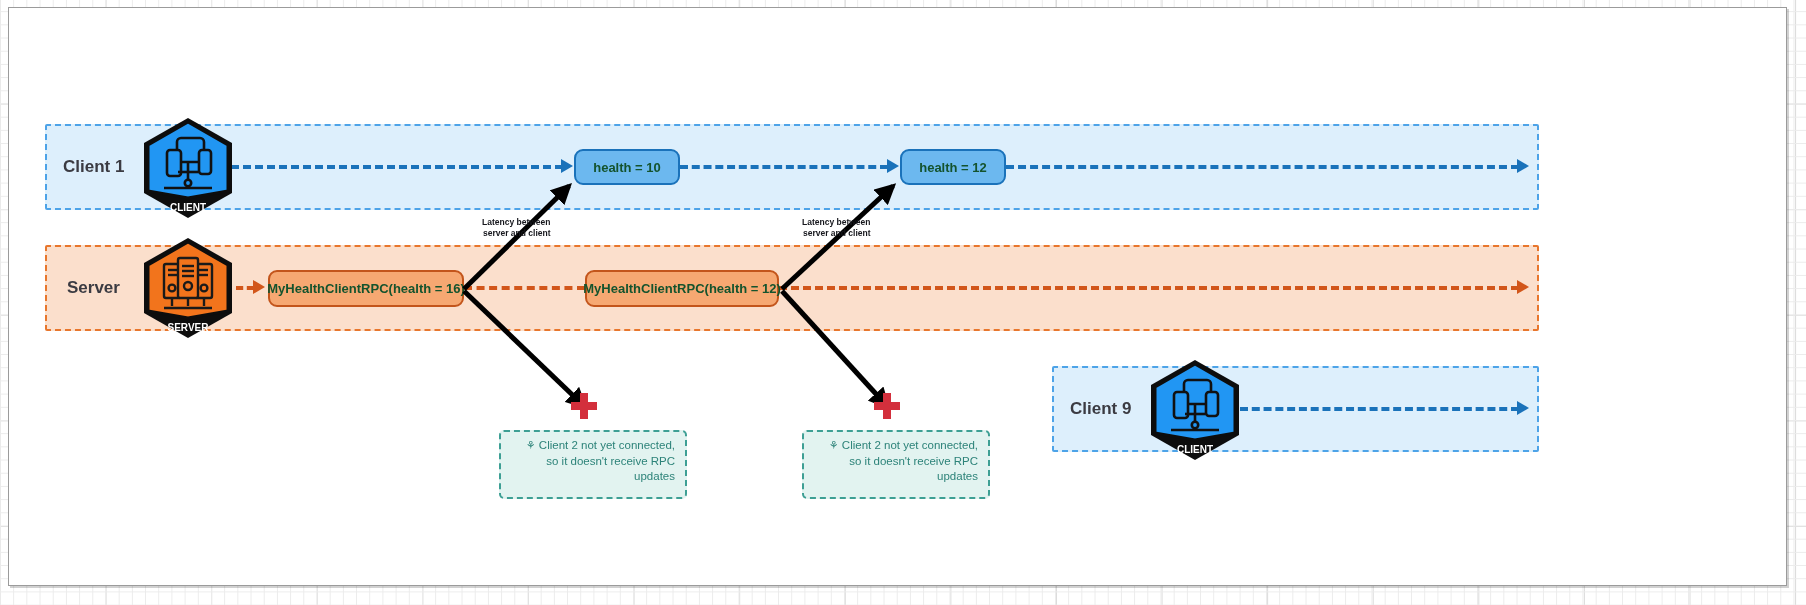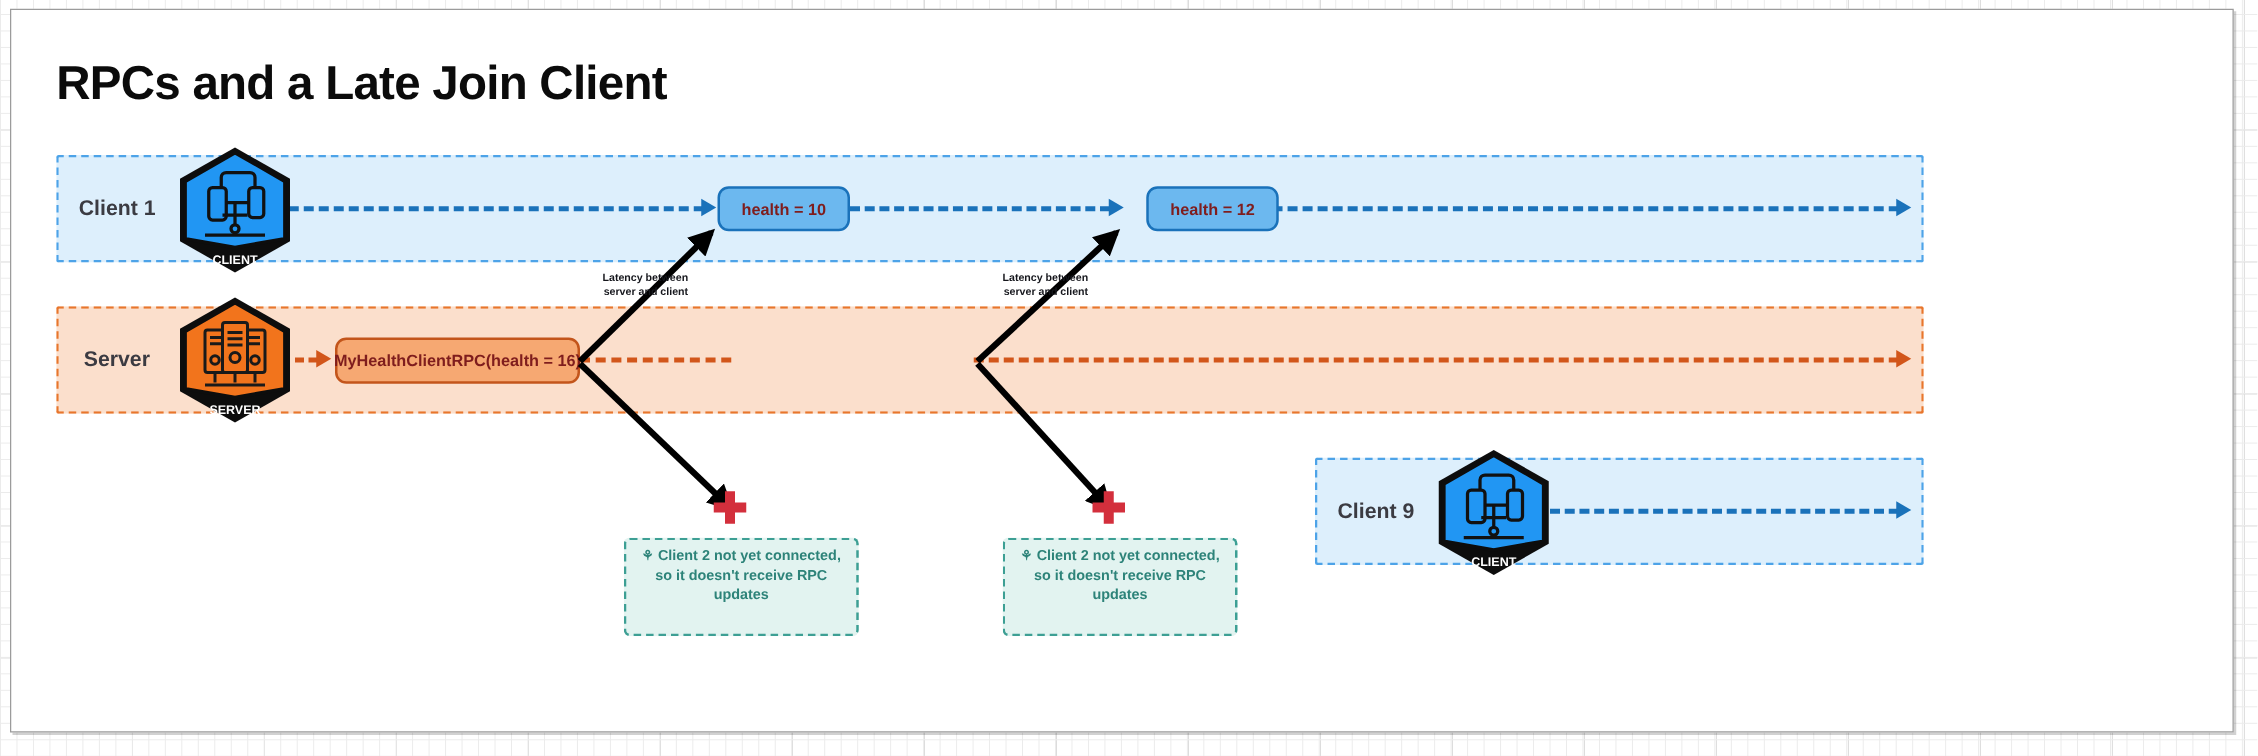--- a/index.html
+++ b/index.html
@@ -114,33 +114,33 @@
   
   .msgbox {
     position: absolute;
     box-sizing: border-box;
     border-radius: 9px;
     display: flex;
     align-items: center;
     justify-content: center;
     font-size: 13px;
     font-weight: bold;
-    color: #7f1d1d;
+    color: #14532d;
     white-space: nowrap;
   }
   .msgbox.health {
     background: #6cb8ef;
     border: 2px solid #1a72ba;
   }
   .msgbox.rpc {
     background: #f6a872;
     border: 2px solid #c3551b;
   }
   #health-10 { left: 565px; top: 141px; width: 106px; height: 36px; }
-  #health-12 { left: 891px; top: 141px; width: 106px; height: 36px; margin-left: 17px; }
+  #health-12 { left: 891px; top: 141px; width: 106px; height: 36px; }
   #rpc-10    { left: 259px; top: 262px; width: 196px; height: 37px; }
   #rpc-12    { left: 576px; top: 262px; width: 194px; height: 37px; }
 
   
   .latency-label {
     position: absolute;
     font-size: 8.5px;
     font-weight: bold;
     color: #15161c;
     text-align: right;
@@ -150,47 +150,45 @@
   #latency-1 { left: 473px; top: 209px; }
   #latency-2 { left: 793px; top: 209px; }
 
   
   .note {
     position: absolute;
     box-sizing: border-box;
     background: #e2f3f0;
     border: 2px dashed #3d9f94;
     border-radius: 5px;
-    padding: 6px 10px 22px 10px;
+    padding: 6px 10px 12px 10px;
     font-size: 11.5px;
     line-height: 1.35;
     color: #2d8379;
-    text-align: center;
-    font-weight: bold;
+    text-align: right;
   }
   #note-1 { left: 490px; top: 422px; width: 188px; }
   #note-2 { left: 793px; top: 422px; width: 188px; }
   .note .pin { font-size: 11px; }
 
   
   #overlay {
     position: absolute;
     left: 0; top: 0;
     width: 1779px;
     height: 579px;
     pointer-events: none;
   }
 </style>
 </head>
 <body>
 
 <div id="canvas">
   <div id="page">
 
-    <div id="title">RPCs and a Late Join Client</div>
 
     <div class="lane client" id="lane-client1"></div>
     <div class="lane server" id="lane-server"></div>
     <div class="lane client" id="lane-client2"></div>
 
     <div class="lane-label" id="label-client1">Client 1</div>
     <div class="lane-label" id="label-server">Server</div>
     <div class="lane-label" id="label-client2">Client 9</div>
 
     <div class="timeline blue" style="left:222px; top:157px; width:332px;"></div>
@@ -209,20 +207,21 @@
 
     <div class="timeline orange" style="left:770px; top:278px; width:740px;"></div>
     <div class="arrowhead orange" style="left:1508px; top:272px;"></div>
 
     <div class="timeline blue" style="left:1231px; top:399px; width:279px;"></div>
     <div class="arrowhead blue" style="left:1508px; top:393px;"></div>
 
     <div class="msgbox health" id="health-10">health = 10</div>
     <div class="msgbox health" id="health-12">health = 12</div>
     <div class="msgbox rpc" id="rpc-10">MyHealthClientRPC(health = 16)</div>
+    <div class="msgbox rpc" id="rpc-12">MyHealthClientRPC(health = 12)</div>
 
     <svg id="overlay" viewBox="0 0 1779 579">
       <defs>
         <marker id="blackArrow" viewBox="0 0 10 10" refX="8" refY="5" markerWidth="4.2" markerHeight="4.2" orient="auto-start-reverse">
           <path d="M 0 0 L 10 5 L 0 10 z" fill="#000000"></path>
         </marker>
       </defs>
 
       <line x1="455" y1="281" x2="560" y2="178" stroke="#000000" stroke-width="5" marker-end="url(#blackArrow)"></line>
 

